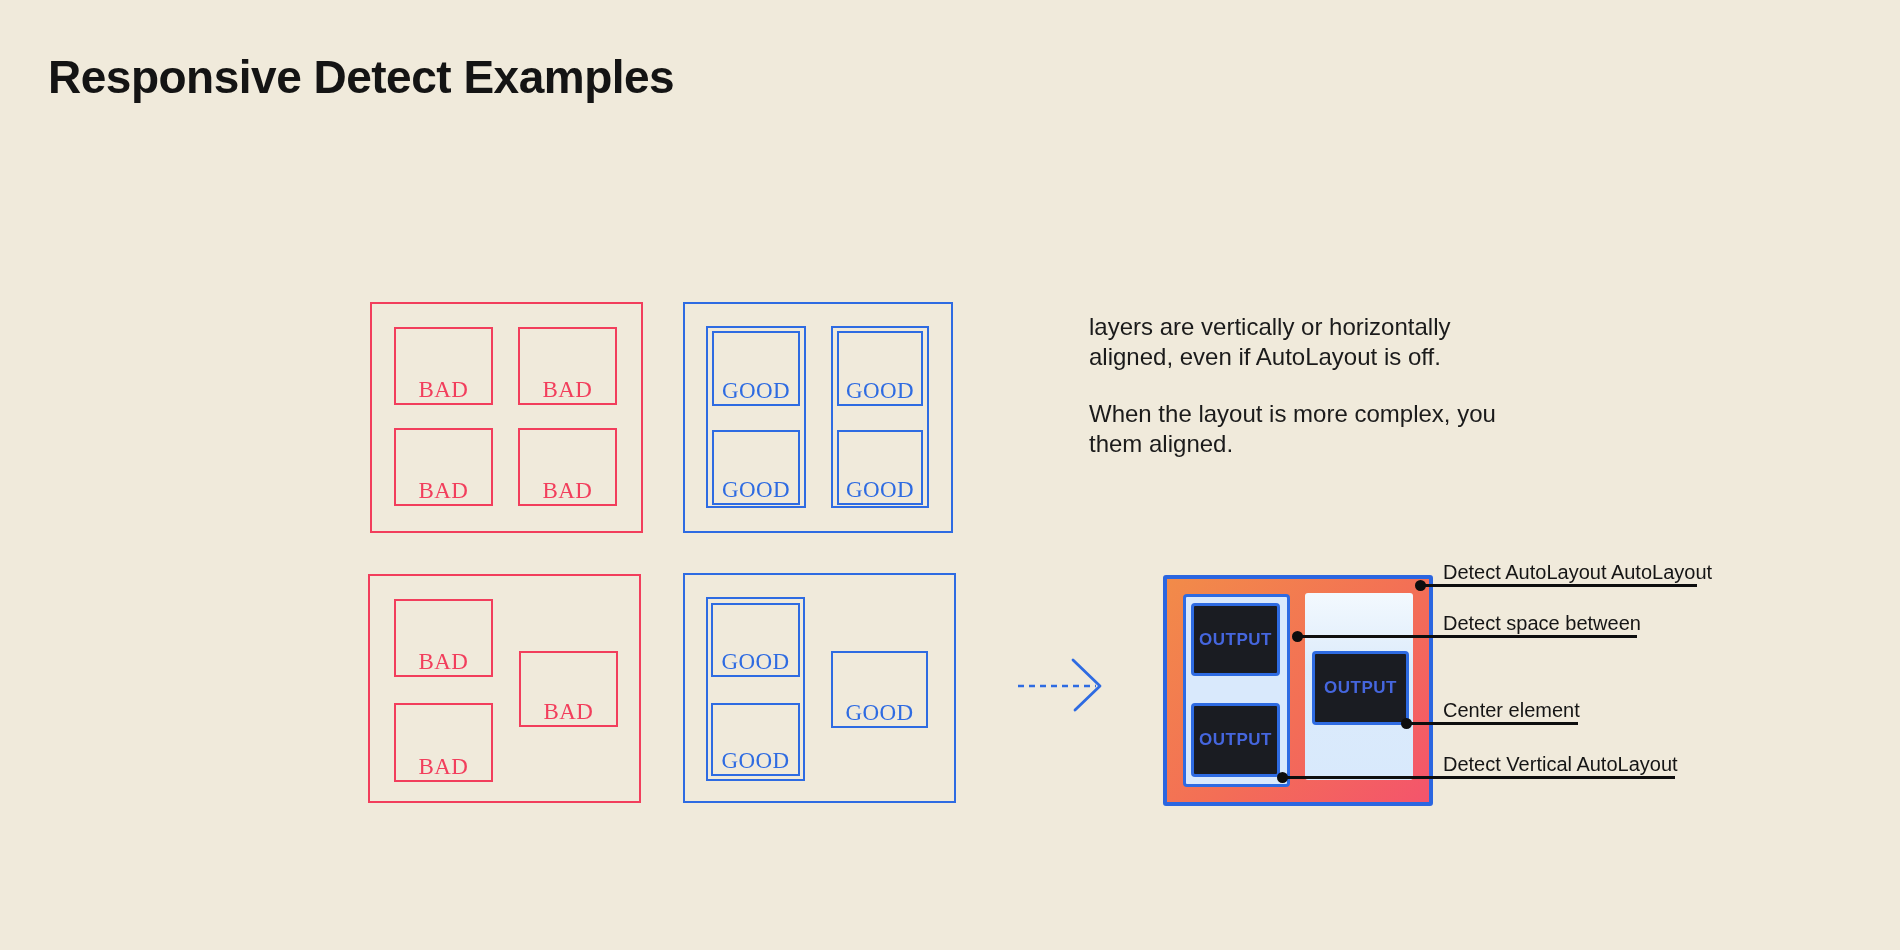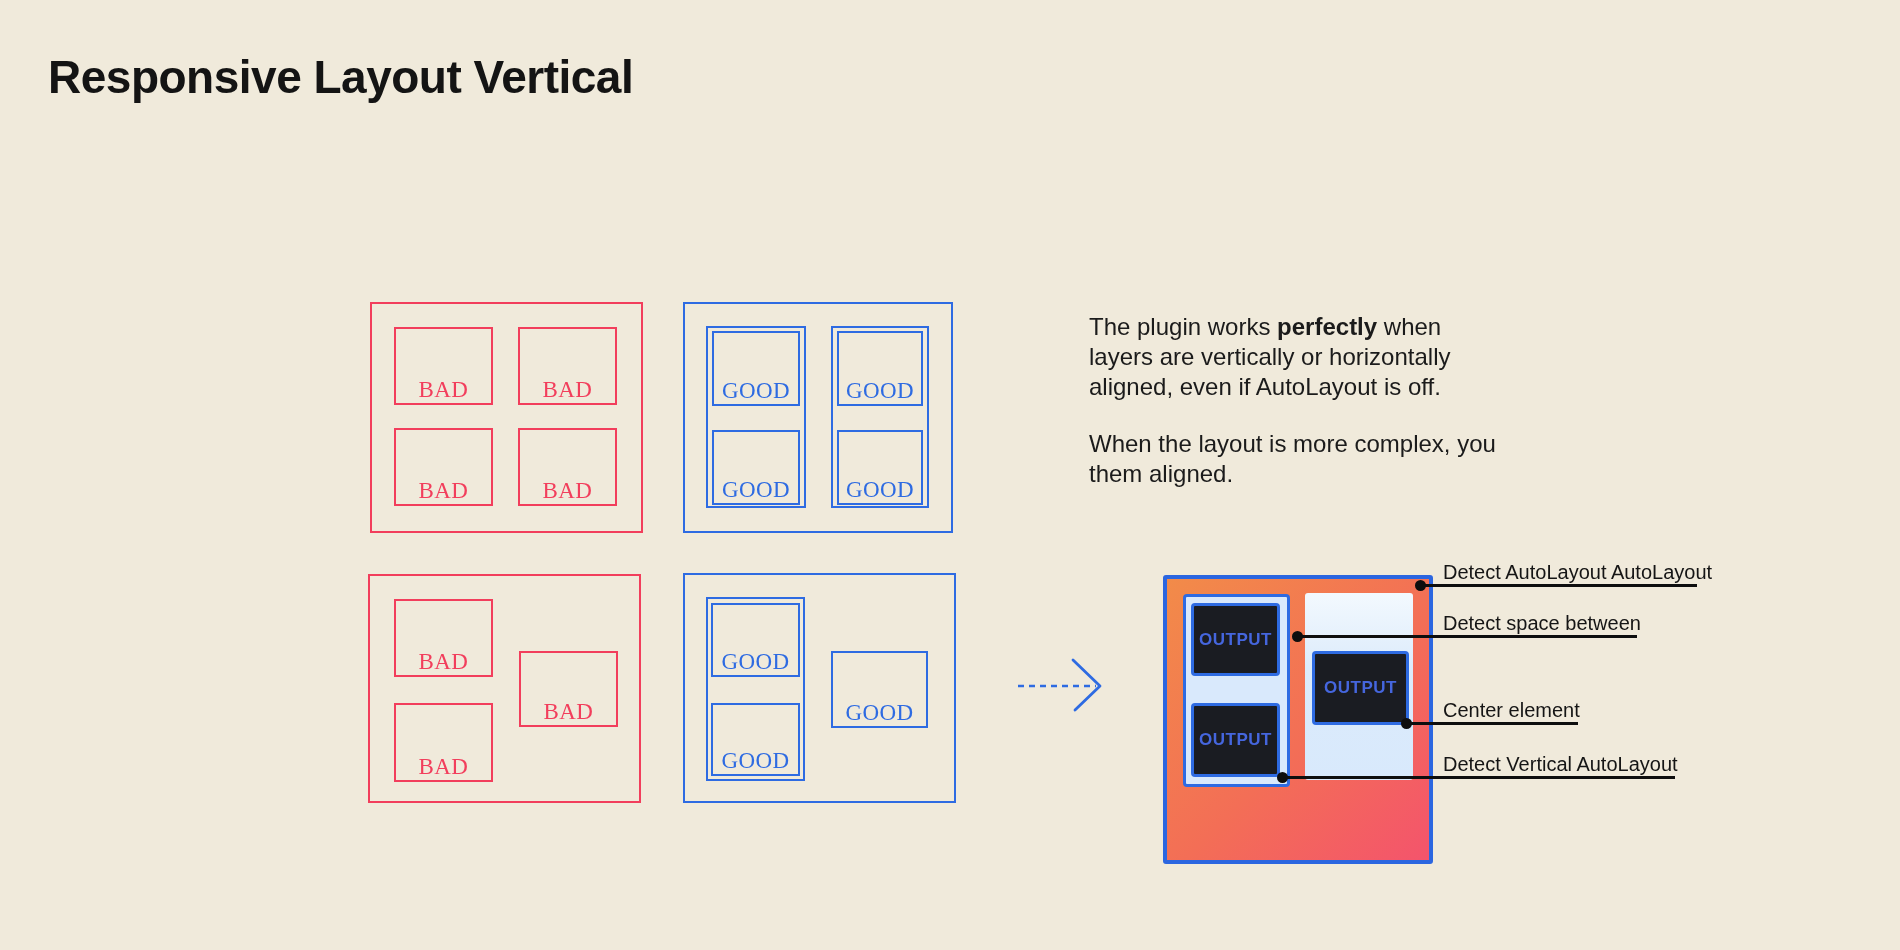--- a/index.html
+++ b/index.html
@@ -59,21 +59,21 @@
   }
   .description .line { white-space:nowrap; }
   .description .para-gap { margin-top:27px; }
   .description b { font-weight:bold; }
 
   
   .arrow-svg { position:absolute; left:1012px; top:650px; }
 
   
   #output-frame {
-    position:absolute; left:1163px; top:575px; width:270px; height:289px;
+    position:absolute; left:1163px; top:575px; width:270px; height:231px;
     box-sizing:border-box; border:4px solid #2B66E0; border-radius:3px;
     background:linear-gradient(135deg, #F28B49 0%, #F36E56 55%, #F4546C 100%);
   }
   .out-left-panel {
     position:absolute; left:16px; top:15px; width:107px; height:193px;
     box-sizing:border-box; border:3px solid #2E6BE2; border-radius:4px;
     background:#D9E9FC;
   }
   .out-right-panel {
     position:absolute; left:138px; top:14px; width:108px; height:187px;
@@ -109,21 +109,21 @@
 
   #ann4-label { left:1443px; top:753px;text-align:center; }
   #ann4-line  { left:1283px; top:776px; width:392px; }
   #ann4-dot   { left:1277px; top:772px; }
 </style>
 </head>
 <body>
 
 <div class="canvas">
 
-  <div class="page-title">Responsive Layout Vertical</div>
+  <div class="page-title">Responsive Detect Examples</div>
 
   <div id="bad1" class="frame red-frame">
     <div class="cell bad-cell c1">
         <span>BAD</span>
       </div>
     <div class="cell bad-cell c2">
         <span>BAD</span>
       </div>
     <div class="cell bad-cell c3">
         <span>BAD</span>
@@ -172,21 +172,20 @@
       <div class="cell good-cell g2">
           <span>GOOD</span>
         </div>
     </div>
     <div class="cell good-cell single">
         <span>GOOD</span>
       </div>
   </div>
 
   <div class="description">
-    <div class="line"><span>The plugin works </span><b>perfectly</b><span> when</span></div>
     <div class="line">layers are vertically or horizontally</div>
     <div class="line">aligned, even if AutoLayout is off.</div>
     <div class="line para-gap">When the layout is more complex, you</div>
     <div class="line">them aligned.</div>
   </div>
 
   <svg class="arrow-svg" width="100" height="72" viewBox="0 0 100 72">
     <line x1="6" y1="36" x2="84" y2="36" stroke="#2E6BE2" stroke-width="2.6" stroke-dasharray="6 5"></line>
     <path d="M 61 10 L 88 36 L 63 60" fill="none" stroke="#2E6BE2" stroke-width="2.8" stroke-linecap="round" stroke-linejoin="round"></path>
   </svg>

